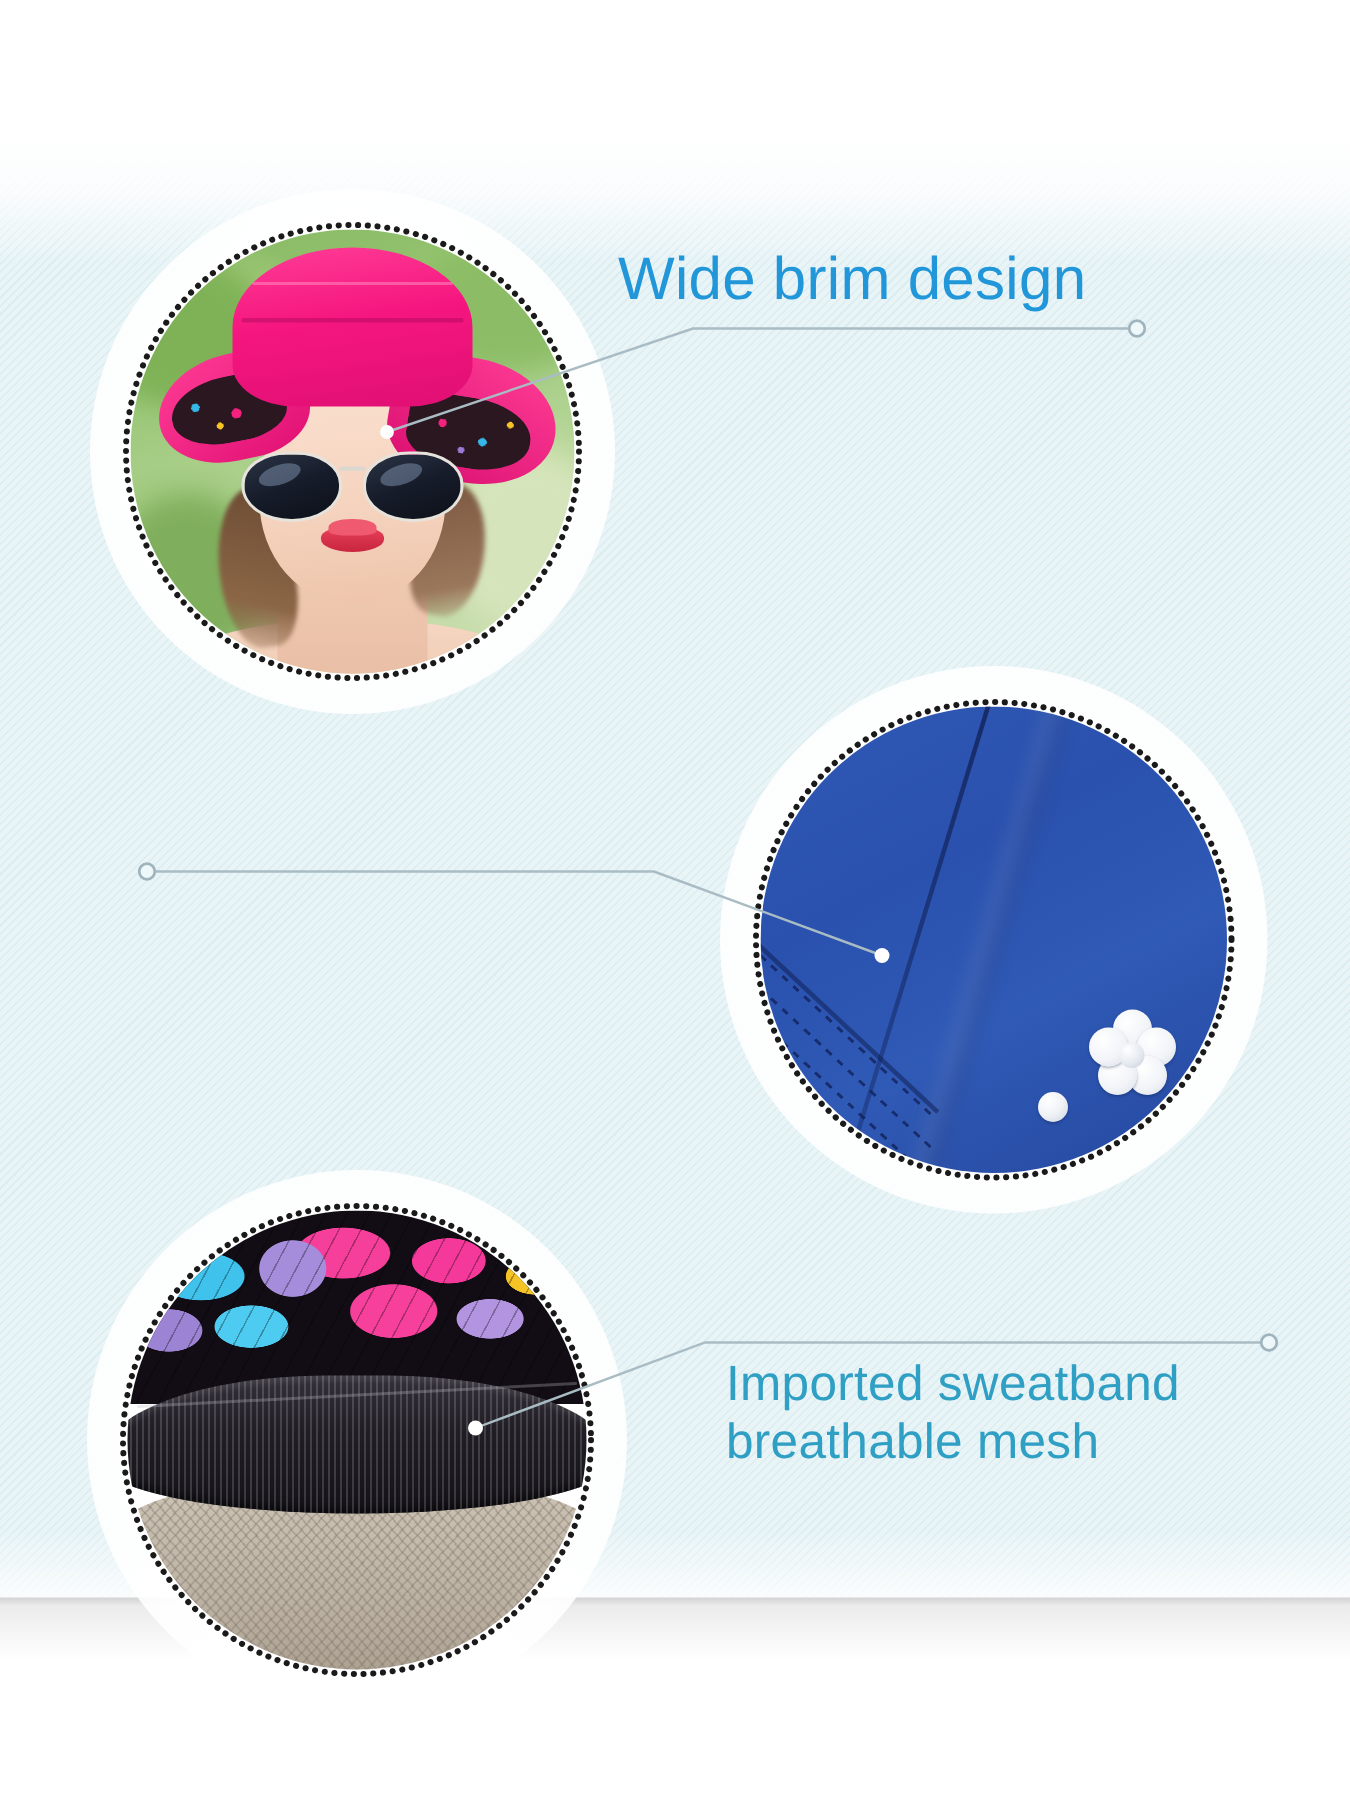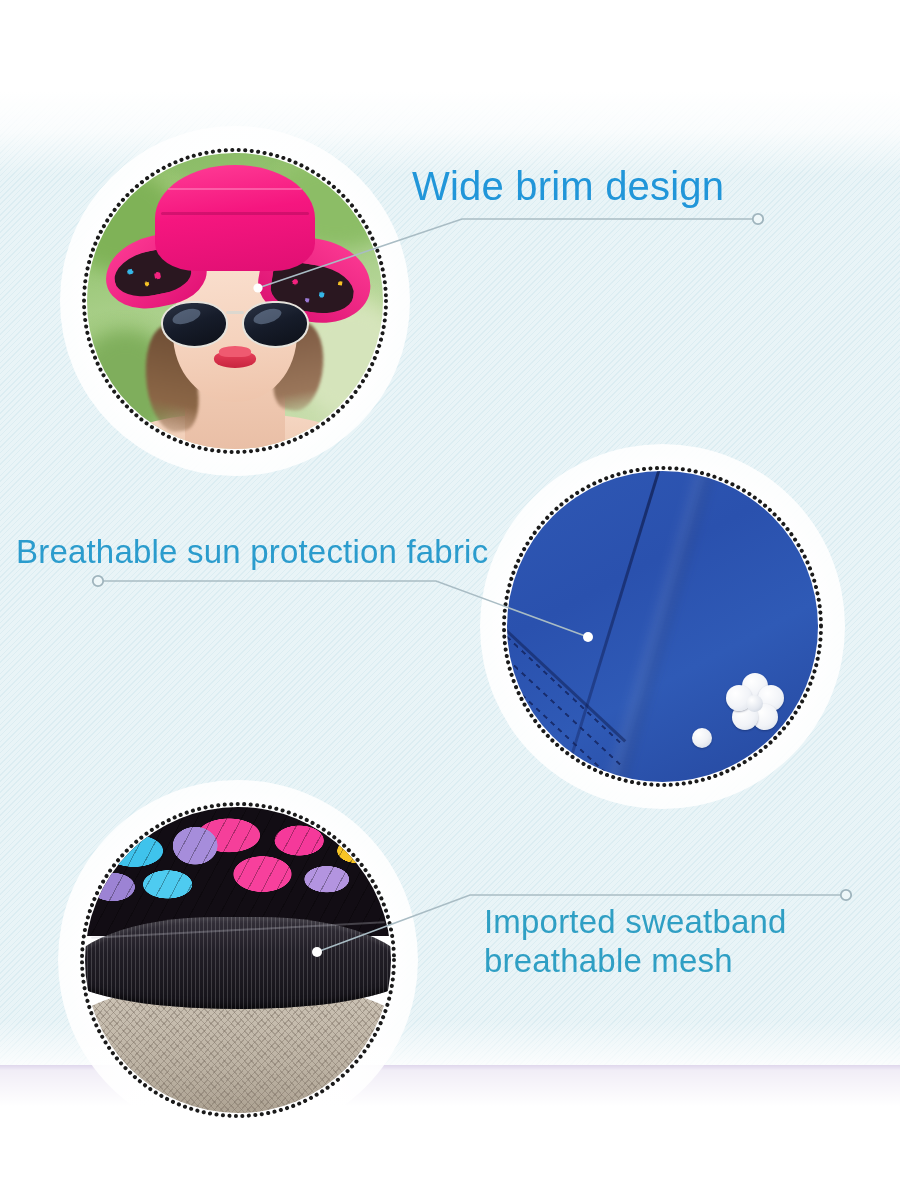--- a/index.html
+++ b/index.html
@@ -8,21 +8,21 @@
   html, body {
     width:900px; height:1200px;
     background:#ffffff;
     font-family:"Liberation Sans", sans-serif;
     overflow:hidden;
   }
 
   #page {
     position:relative;
     width:900px; height:1200px;
-    background:#4c1d95;
+    background:#000000;
     overflow:hidden;
   }
 
   
   .bg-panel {
     position:absolute;
     left:0; top:0; width:900px; height:1065px;
     background:
       repeating-linear-gradient(135deg,
         rgba(150,200,215,0.16) 0px,
@@ -312,20 +312,19 @@
 
     <g>
       <path d="M 317 952 L 470 895 L 840 895" fill="none" stroke="#a9bcc4" stroke-width="1.6"></path>
       <circle cx="846" cy="895" r="5.2" fill="#eef7f9" stroke="#9fb4bd" stroke-width="1.8"></circle>
       <circle cx="317" cy="952" r="5" fill="#ffffff"></circle>
     </g>
   </svg>
 
   <div class="caption" id="cap-1">Wide brim design</div>
 
-  <div class="caption" id="cap-2">Breathable sun protection fabric</div>
 
   <div class="caption" id="cap-3">Imported sweatband
 breathable mesh</div>
 
   <div class="bg-fade-bottom"></div>
 
 </div>
 
 </body></html>

